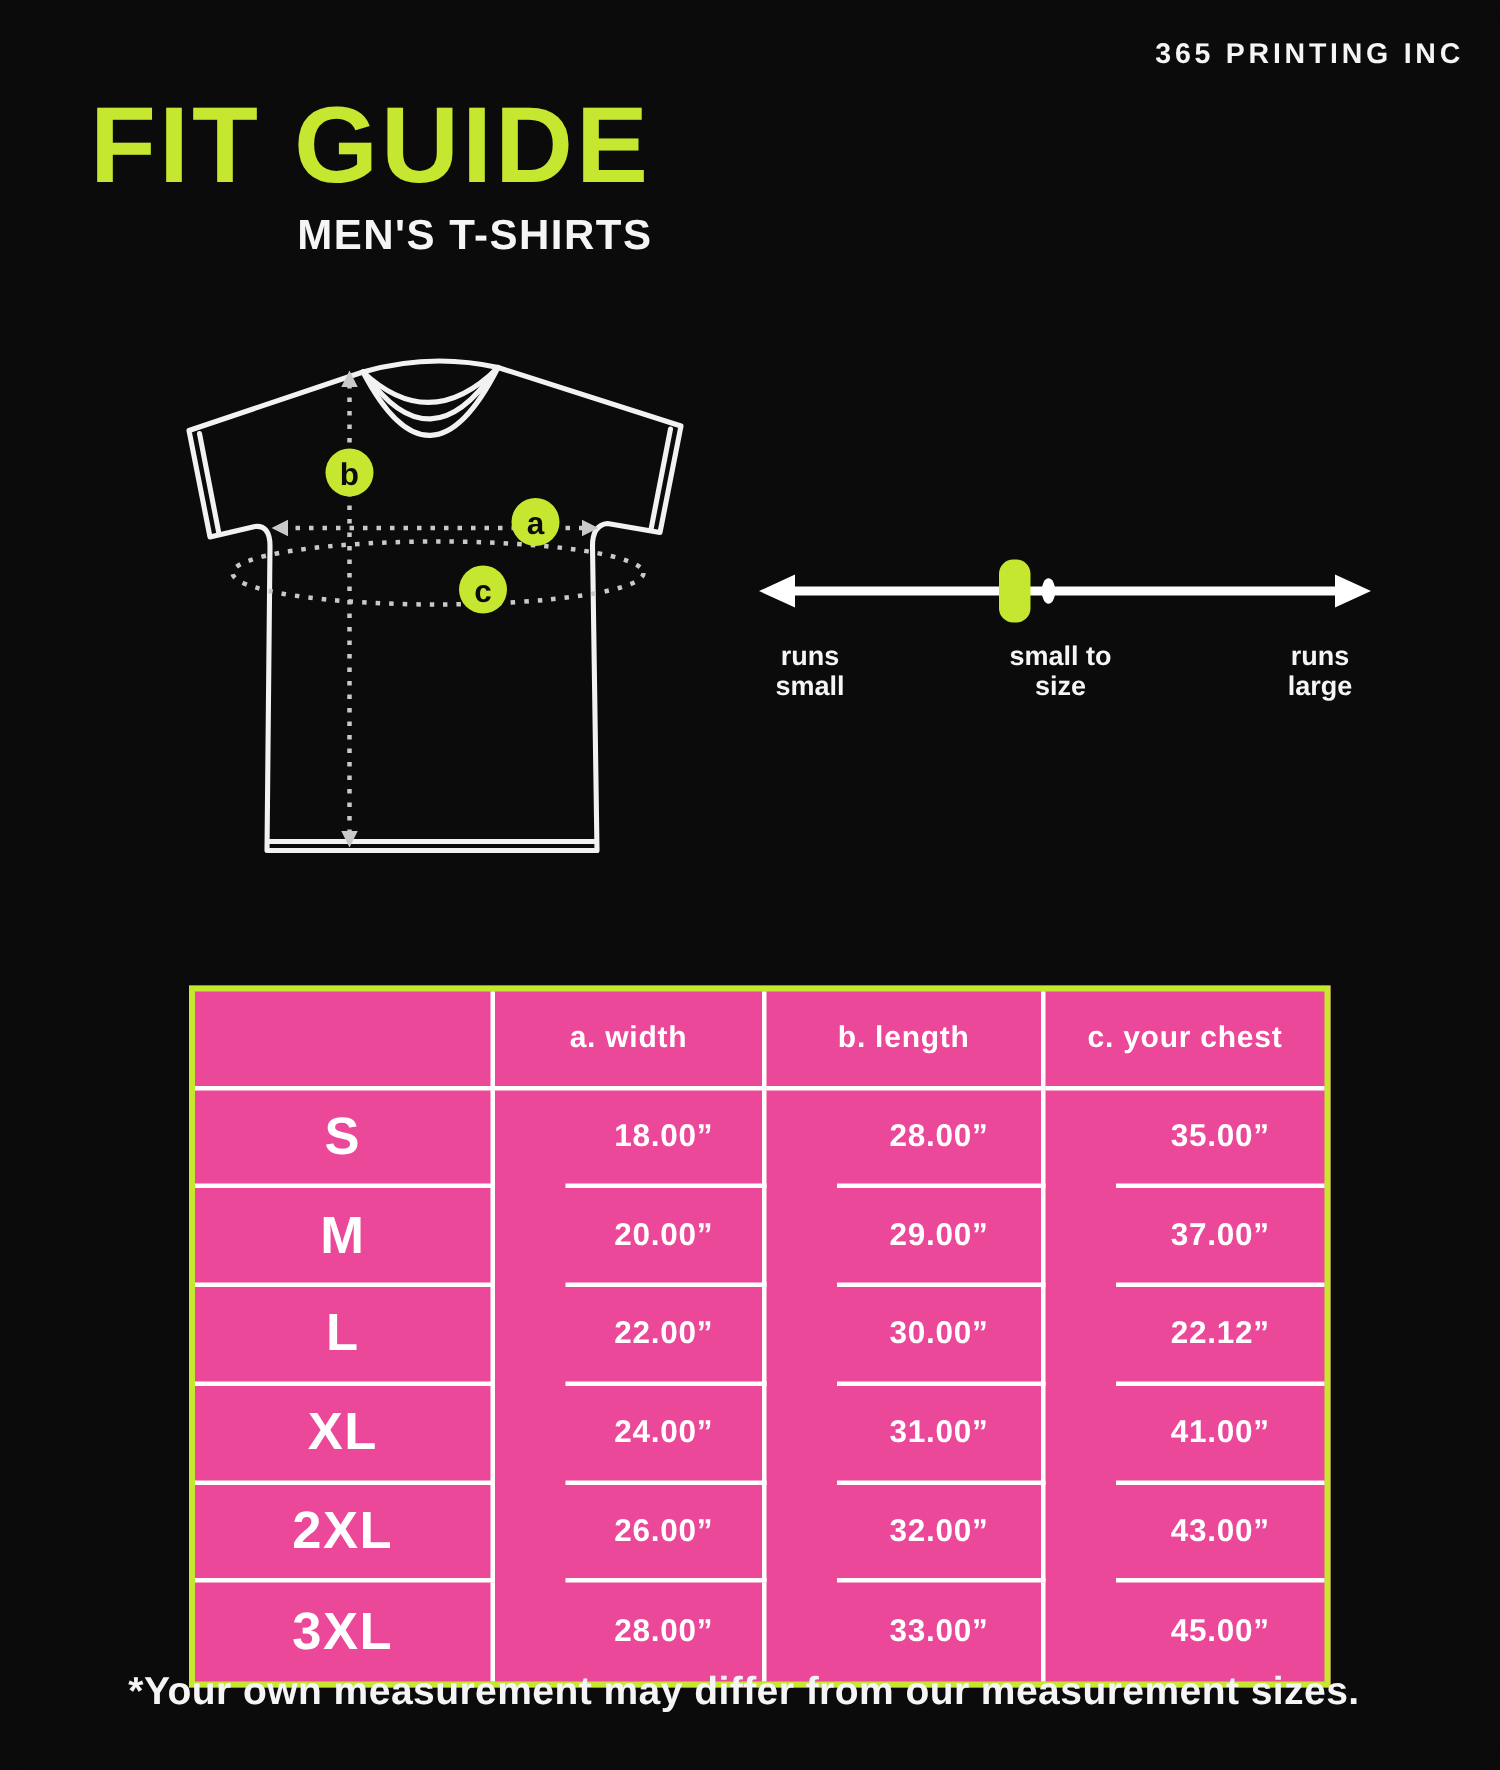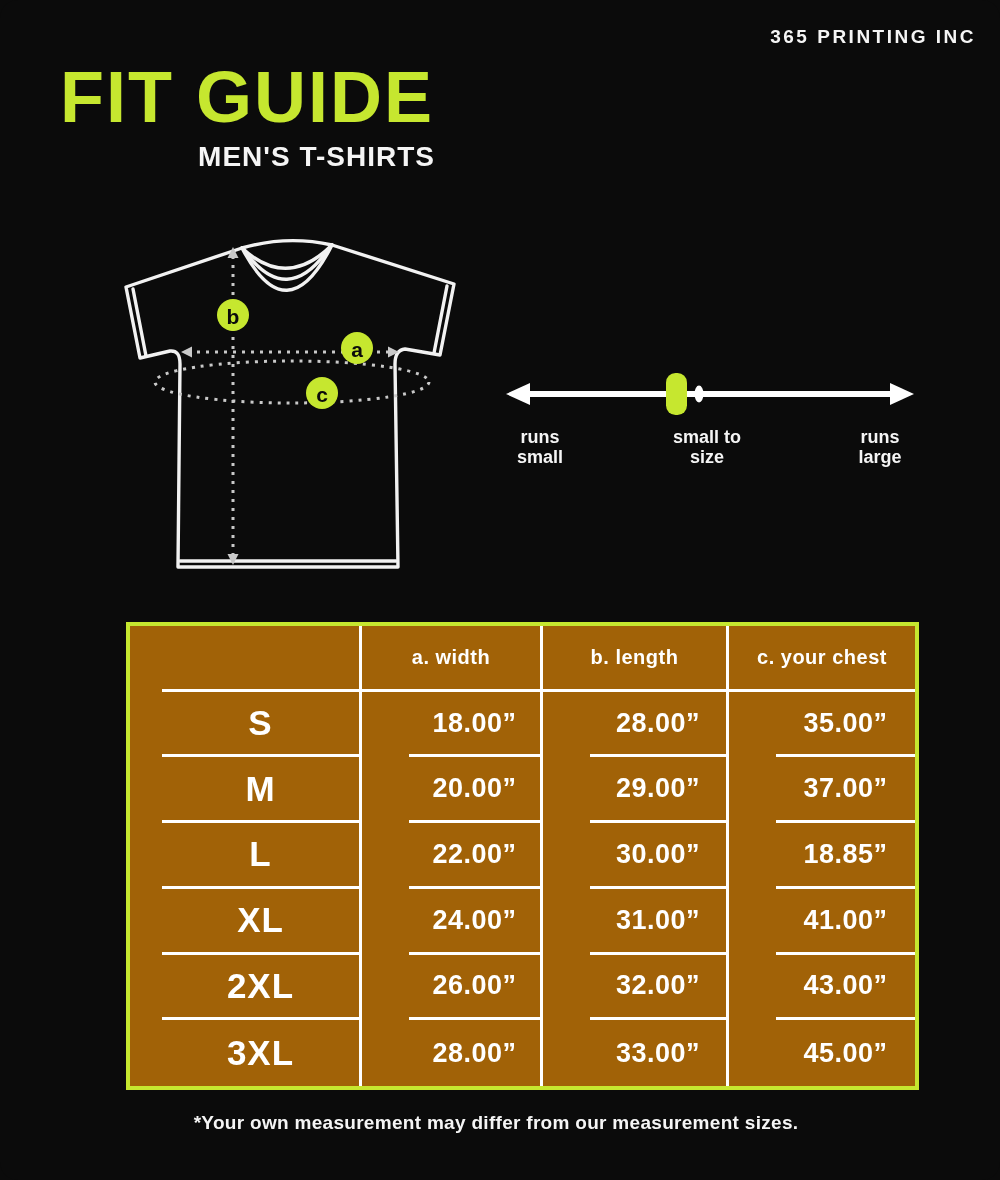--- a/index.html
+++ b/index.html
@@ -23,40 +23,39 @@
   .tshirt-svg{position:absolute;left:100px;top:238px;width:370px;height:345px;}
   .scale-svg{position:absolute;left:500px;top:360px;width:420px;height:60px;}
   .scale-label{
     position:absolute;top:428px;text-align:center;
     font-size:18px;line-height:1.1;color:#f5f5f5;
   }
   .scale-label.left{left:498px;width:84px;}
   .scale-label.center{left:657px;width:100px;}
   .scale-label.right{left:828px;width:104px;}
   .size-table{
-    position:absolute;left:126px;top:622px;width:753px;height:460px;
-    border:4px solid #c6e72f;background:#a16207;
+    position:absolute;left:126px;top:657px;width:753px;height:460px;
+    border:4px solid #c6e72f;background:#ec4899;
     display:grid;
     grid-template-columns:200px 181px 186px 186px;
     grid-template-rows:repeat(7, 1fr);
-    padding-left:32px;
   }
   .tcell{
     display:flex;align-items:center;justify-content:center;
     border-right:3px solid #ffffff;border-bottom:3px solid #ffffff;
     color:#ffffff;
   }
   .tcell.nr{border-right:none;}
   .tcell.nb{border-bottom:none;text-align:center;}
   .tcell.th{font-size:20px;letter-spacing:0.5px;}
   .tcell.size{font-size:35px;letter-spacing:1px;}
-  .tcell.val{font-size:27px;letter-spacing:0.5px;margin-left:47px;}
+  .tcell.val{font-size:21px;letter-spacing:0.5px;margin-left:47px;}
   .footnote{
     position:absolute;top:1112px;left:0;width:992px;text-align:center;
-    font-size:19px;letter-spacing:0.3px;color:#f5f5f5;
+    font-size:26px;letter-spacing:0.3px;color:#f5f5f5;
   }
 </style>
 </head>
 <body>
 
 <div class="canvas">
 
   <div class="brand">365 PRINTING INC</div>
   <div class="title">FIT GUIDE</div>
   <div class="subtitle">MEN'S T-SHIRTS</div>
@@ -134,21 +133,21 @@
     <div class="tcell val nr">35.00”</div>
 
     <div class="tcell size">M</div>
     <div class="tcell val">20.00”</div>
     <div class="tcell val">29.00”</div>
     <div class="tcell val nr">37.00”</div>
 
     <div class="tcell size">L</div>
     <div class="tcell val">22.00”</div>
     <div class="tcell val">30.00”</div>
-    <div class="tcell val nr">18.85”</div>
+    <div class="tcell val nr">22.12”</div>
 
     <div class="tcell size">XL</div>
     <div class="tcell val">24.00”</div>
     <div class="tcell val">31.00”</div>
     <div class="tcell val nr">41.00”</div>
 
     <div class="tcell size">2XL</div>
     <div class="tcell val">26.00”</div>
     <div class="tcell val">32.00”</div>
     <div class="tcell val nr">43.00”</div>

